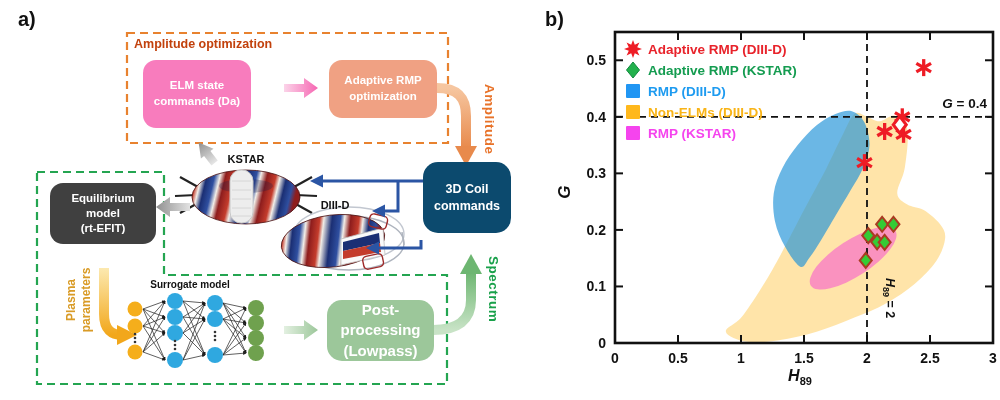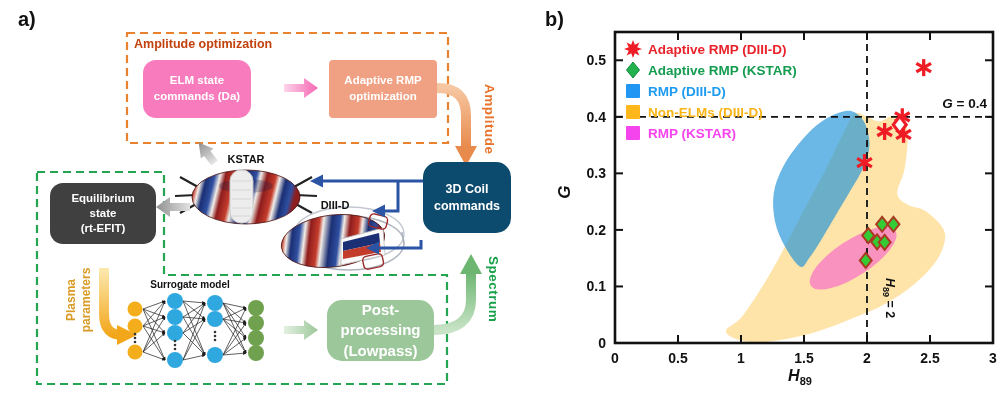--- a/index.html
+++ b/index.html
@@ -198,40 +198,40 @@
         <circle cx="215" cy="332" r="1.3" fill="#333"></circle>
         <circle cx="215" cy="336" r="1.3" fill="#333"></circle>
         <circle cx="215" cy="340" r="1.3" fill="#333"></circle>
       </g>
   </svg>
 
   <div class="abs panel-label" style="left:18px;top:8px;">a)</div>
 
   <div class="grouplabel" style="left:134px;top:37px;font-size:12.5px;color:#c2410c;">Amplitude optimization</div>
 
-  <div class="box" style="left:143px;top:60px;width:108px;height:58px;background:#F87CBD;border-radius:13px;font-size:11.5px;">
+  <div class="box" style="left:143px;top:60px;width:108px;height:68px;background:#F87CBD;border-radius:13px;font-size:11.5px;">
     <div>ELM state</div>
     <div>commands (Da)</div>
   </div>
 
-  <div class="box" style="left:329px;top:60px;width:108px;height:58px;background:#F0A183;border-radius:4px;font-size:11.5px;">
+  <div class="box" style="left:329px;top:60px;width:108px;height:58px;background:#F0A183;border-radius:13px;font-size:11.5px;">
     <div>Adaptive RMP</div>
     <div>optimization</div>
   </div>
 
   <div class="vtext" style="left:482px;top:84px;height:90px;font-size:13.5px;color:#E8732A;">Amplitude</div>
 
   <div class="box" style="left:423px;top:162px;width:88px;height:71px;background:#0c4a6e;border-radius:15px;font-size:12.5px;">
     <div>3D Coil</div>
     <div>commands</div>
   </div>
 
   <div class="box" style="left:50px;top:183px;width:106px;height:61px;background:#404040;border-radius:13px;font-size:11.5px;line-height:1.3;">
     <div>Equilibrium</div>
-    <div>state</div>
+    <div>model</div>
     <div>(rt-EFIT)</div>
   </div>
 
   <div class="box" style="left:327px;top:300px;width:107px;height:61px;background:#9CC79A;border-radius:15px;font-size:15px;">
     <div>Post-processing</div>
     <div>(Lowpass)</div>
   </div>
 
   <div class="abs" style="left:200px;top:153px;width:92px;text-align:center;font-weight:bold;font-size:11px;color:#111;">KSTAR</div>
   <div class="abs" style="left:295px;top:199px;width:80px;text-align:center;font-weight:bold;font-size:11px;color:#111;">DIII-D</div>

